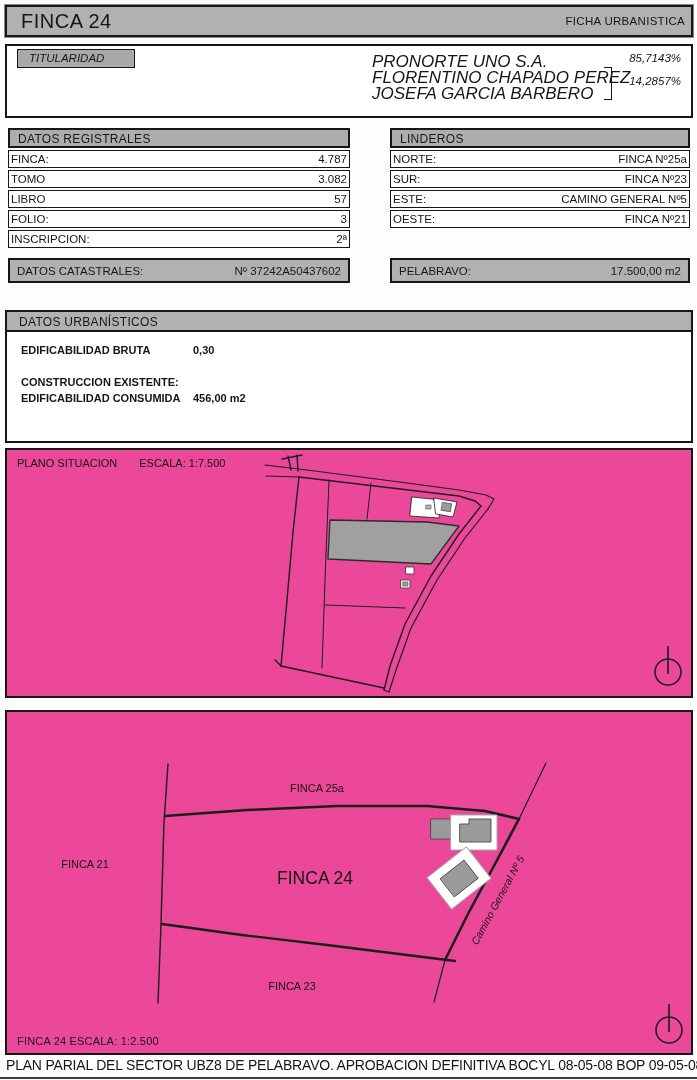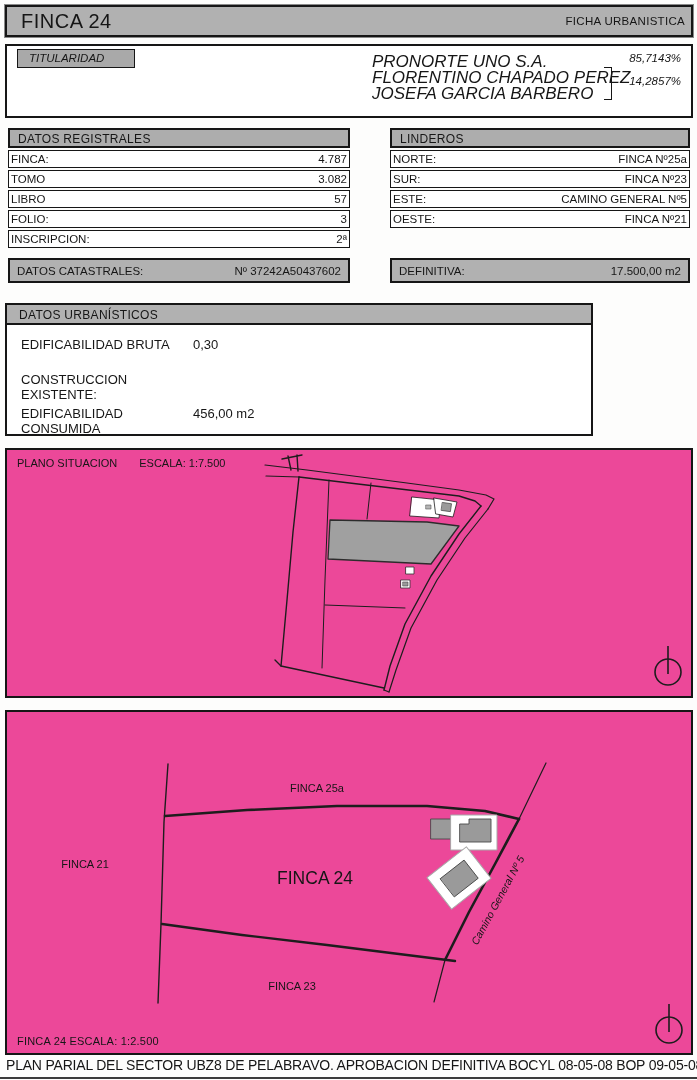--- a/index.html
+++ b/index.html
@@ -37,24 +37,24 @@
               height:20px; font-size:12px; letter-spacing:.3px; padding:2px 0 0 8px; }
   .tbl-row { background:#fff; border:1.5px solid #161616; box-sizing:border-box;
              margin-top:2px; height:18px; display:flex; justify-content:space-between;
              align-items:center; padding:0 2px; font-size:11.5px; }
 
   
   .databar { position:absolute; height:25px; display:flex; justify-content:space-between;
              align-items:center; padding:0 7px; font-size:11.5px; }
 
   
-  .urb-box { position:absolute; left:5px; top:303px; width:588px; height:133px; }
+  .urb-box { position:absolute; left:5px; top:310px; width:688px; height:133px; }
   .urb-head { background:#b1b1b1; border-bottom:2px solid #161616; height:20px;
               font-size:12px; letter-spacing:.3px; padding:3px 0 0 12px; box-sizing:border-box; }
-  .urb-row { display:flex; font-size:13px; margin-left:14px; }
+  .urb-row { display:flex; font-size:11px; margin-left:14px;font-weight:bold; }
   .urb-row .lbl { width:172px; }
   .mt12{margin-top:12px}.mt5{margin-top:5px}.mt20{margin-top:20px}.mt4{margin-top:4px}
 
   
   .plan-box { position:absolute; left:5px; width:688px; background:#ec4899;
               border:2px solid #161616; box-sizing:border-box; }
   .plan-title { position:absolute; left:10px; top:7px; font-size:11px; display:flex; gap:22px; }
   .plan-caption { position:absolute; left:10px; bottom:6px; font-size:11px; letter-spacing:.2px; }
   .plan-svg { position:absolute; left:0; top:0; }
 
@@ -124,21 +124,21 @@
       <span>OESTE:</span>
       <span>FINCA Nº21</span>
     </div>
   </div>
 
   <div class="databar graybar" style="left:8px; top:258px; width:342px;">
     <span>DATOS CATASTRALES:</span>
     <span>Nº 37242A50437602</span>
   </div>
   <div class="databar graybar" style="left:390px; top:258px; width:300px;">
-    <span>DEFINITIVA:</span>
+    <span>PELABRAVO:</span>
     <span>17.500,00 m2</span>
   </div>
 
   <div class="urb-box whitebox">
     <div class="urb-head">DATOS URBANÍSTICOS</div>
     <div class="urb-row mt12">
       <span class="lbl">EDIFICABILIDAD BRUTA</span>
       <span>0,30</span>
     </div>
     <div class="urb-row mt20">

